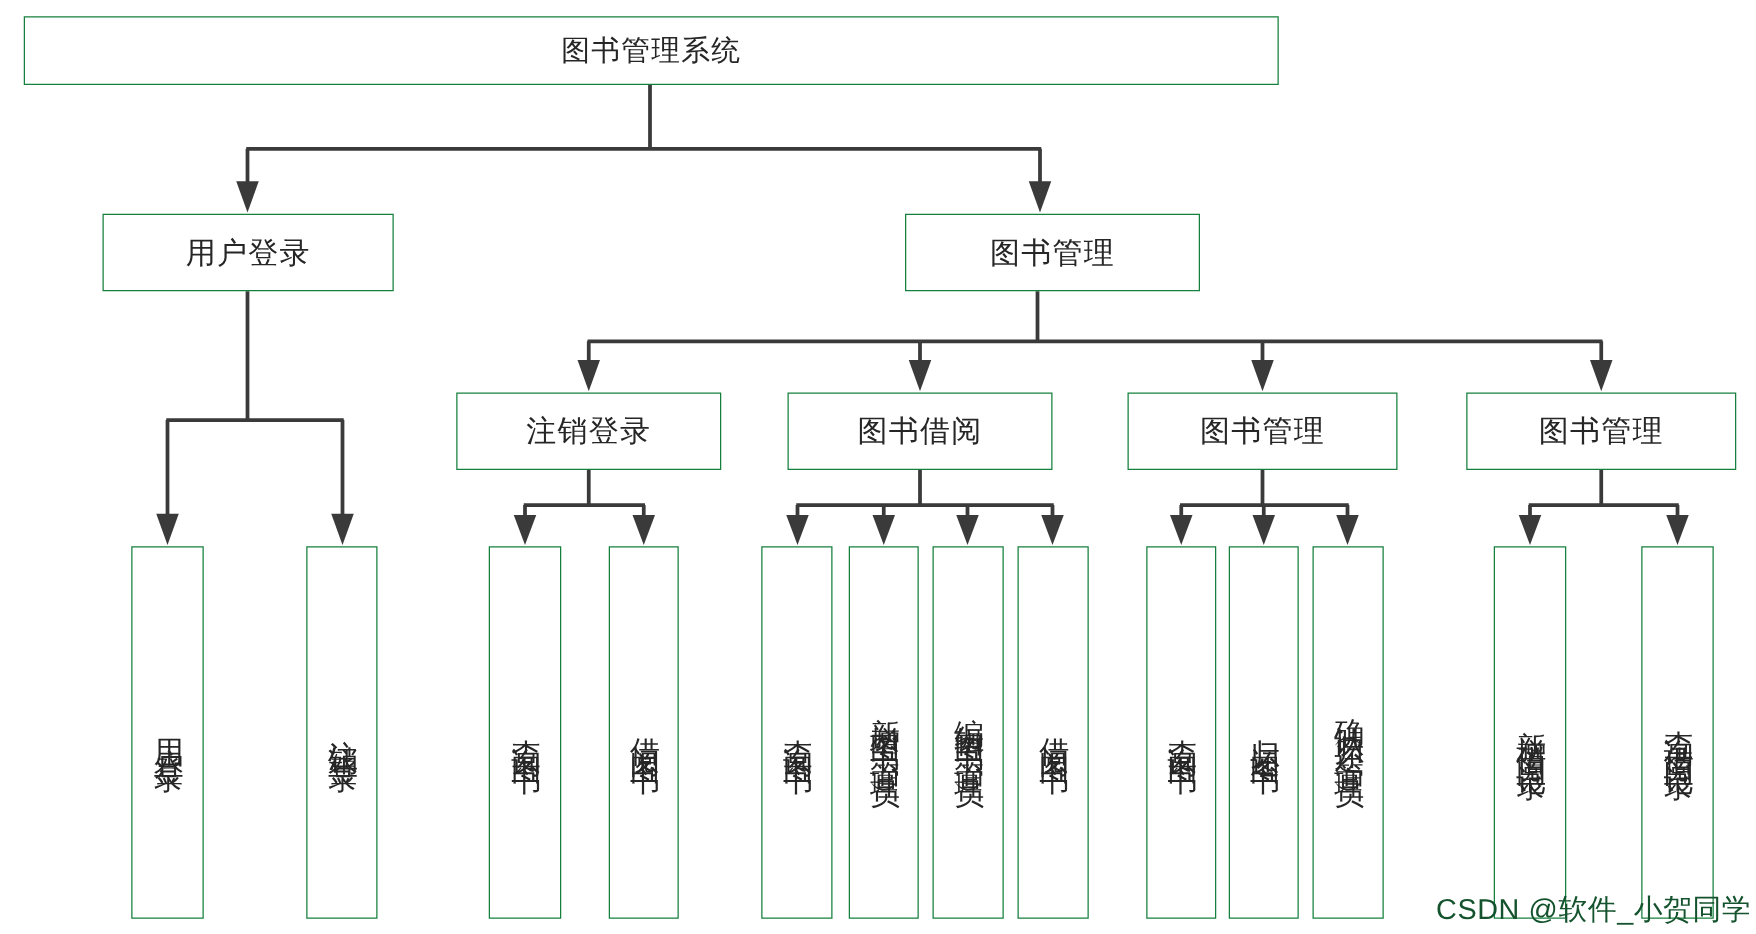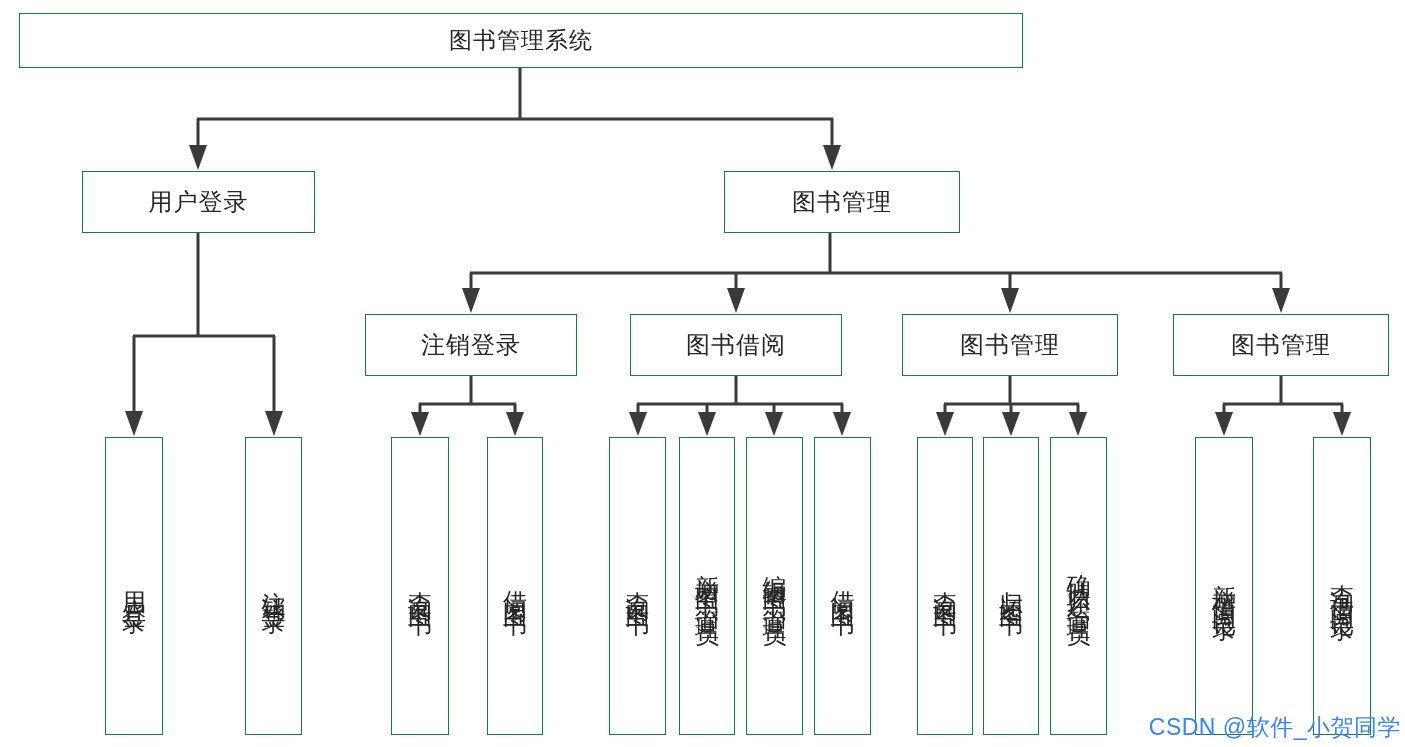--- a/index.html
+++ b/index.html
@@ -35,21 +35,21 @@
     line-height:1.08;
     letter-spacing:7px;
     white-space:nowrap;
   }
   .watermark{
     position:absolute;
     right:4px;
     bottom:4px;
     font-size:23px;
     letter-spacing:0.5px;
-    color:#3b82f6;
+    color:#14532d;
     z-index:5;
     white-space:nowrap;
   }
 </style>
 </head>
 <body>
 
 <div class="canvas">
 
   <svg class="connectors" width="1405" height="747" viewBox="0 0 1405 747">

